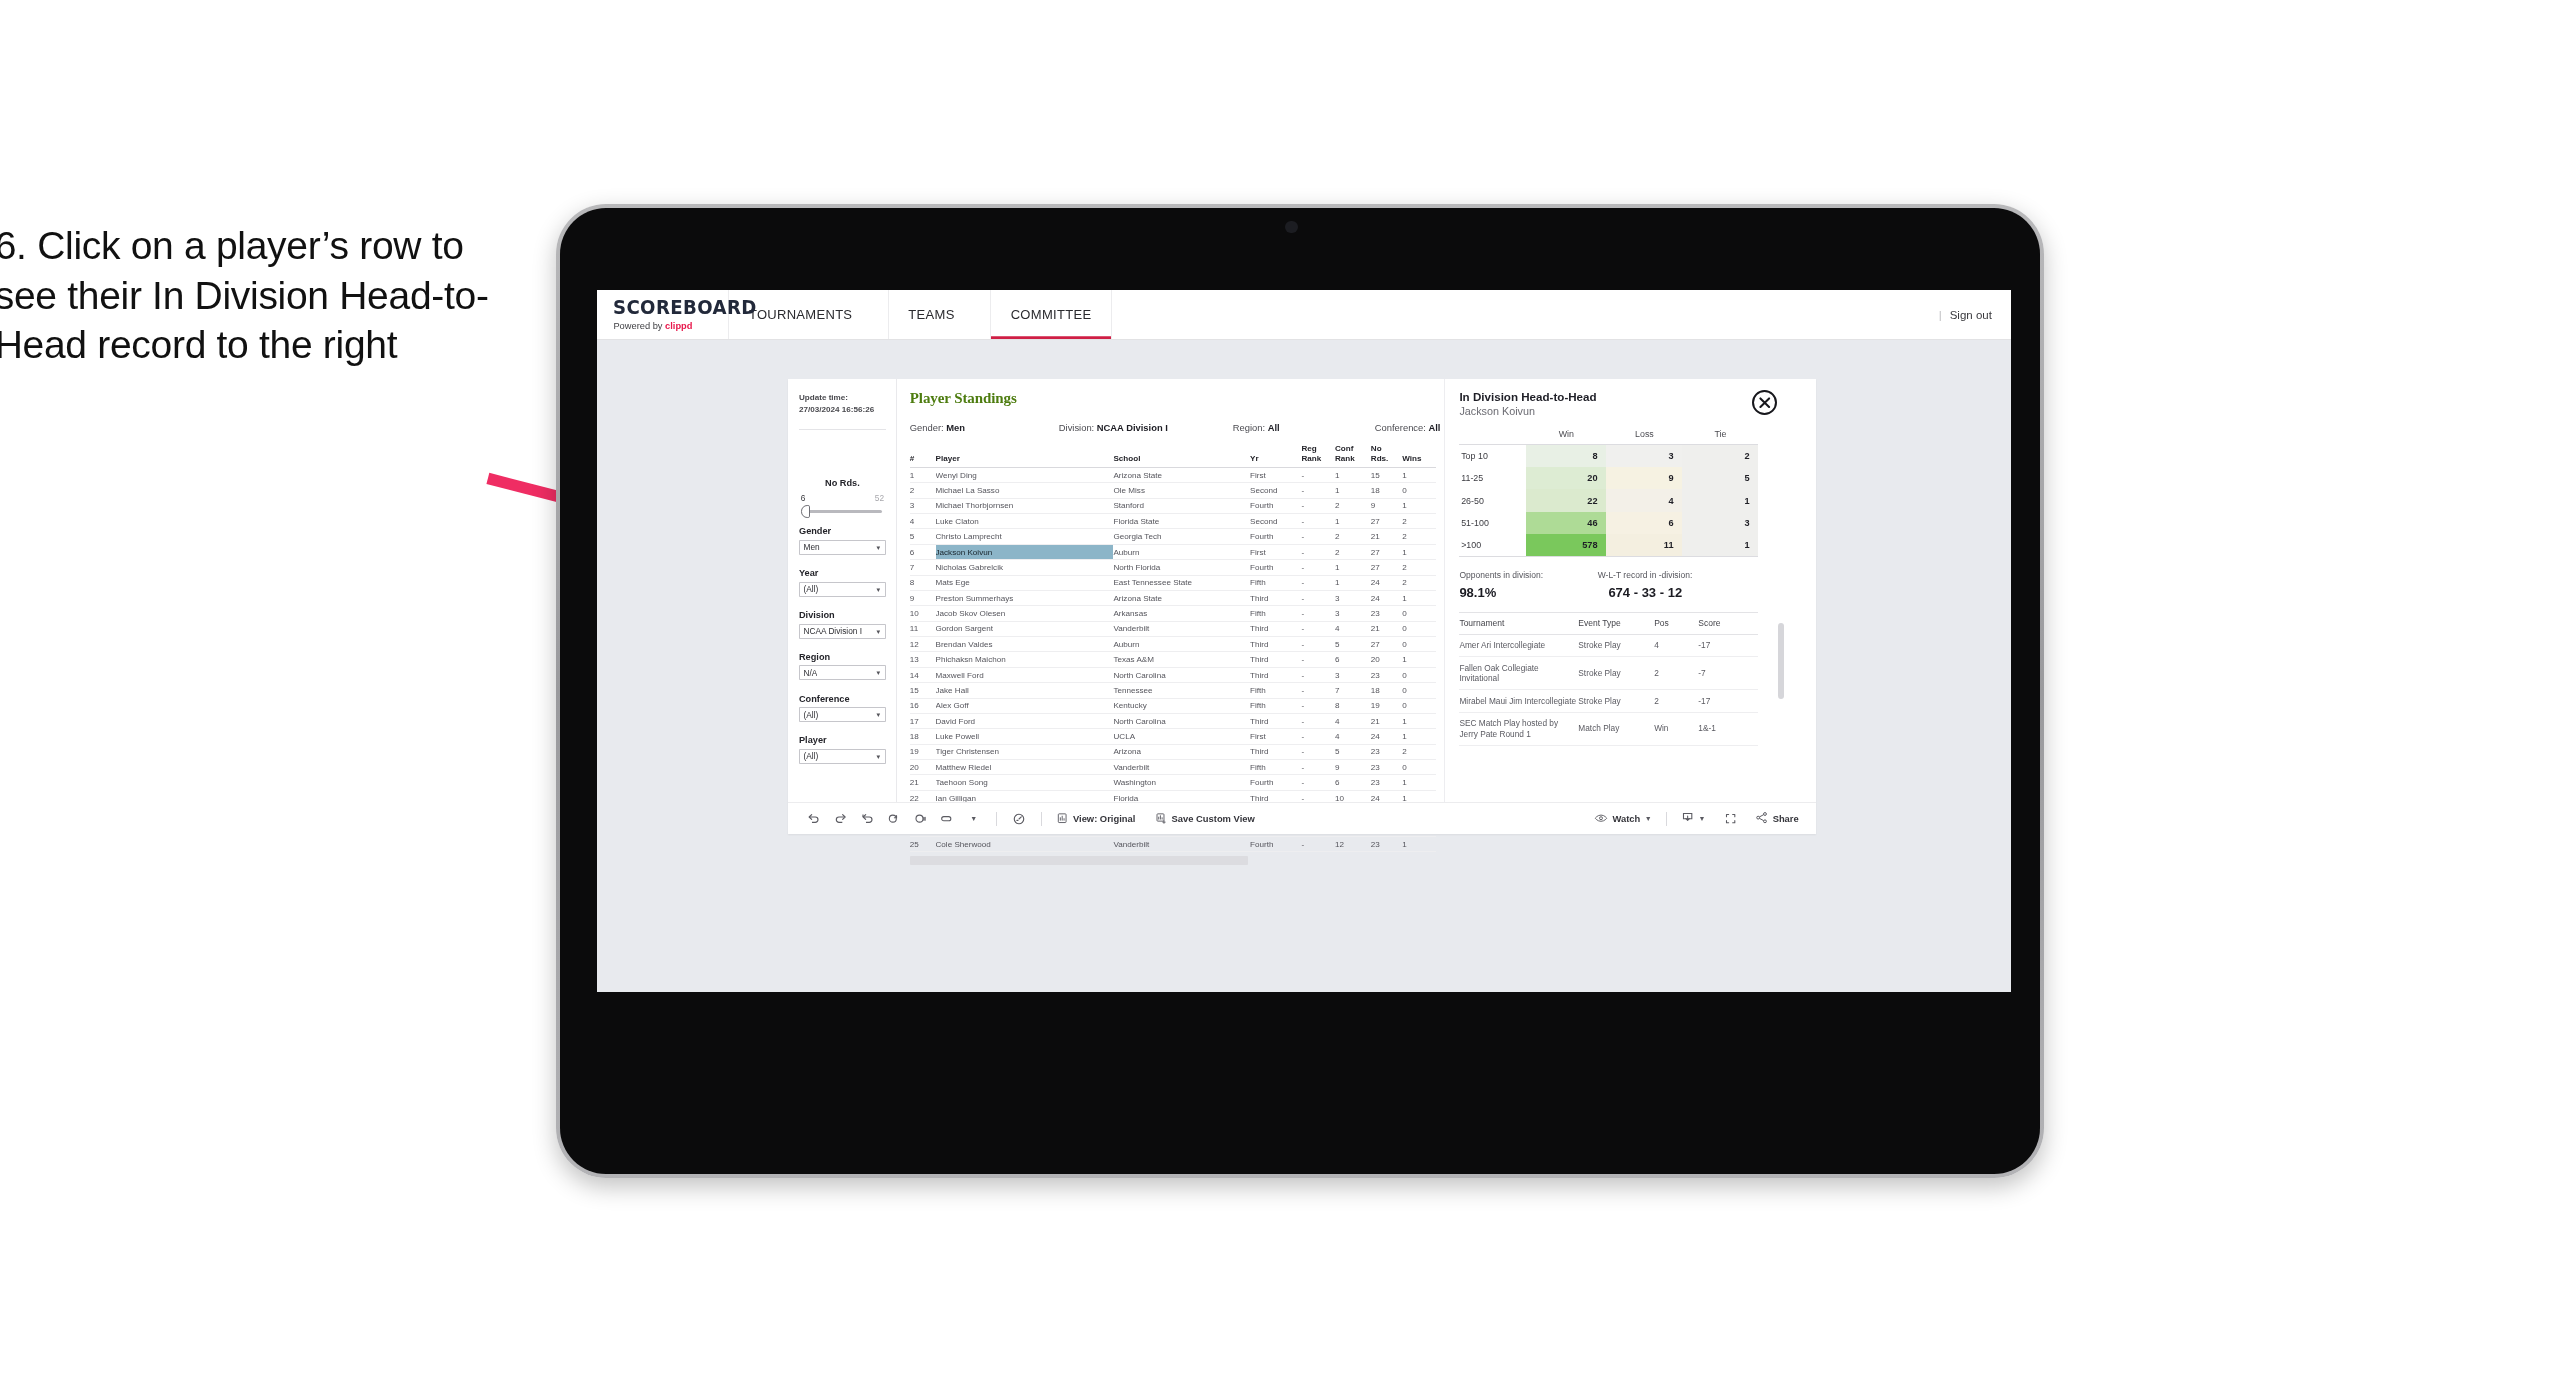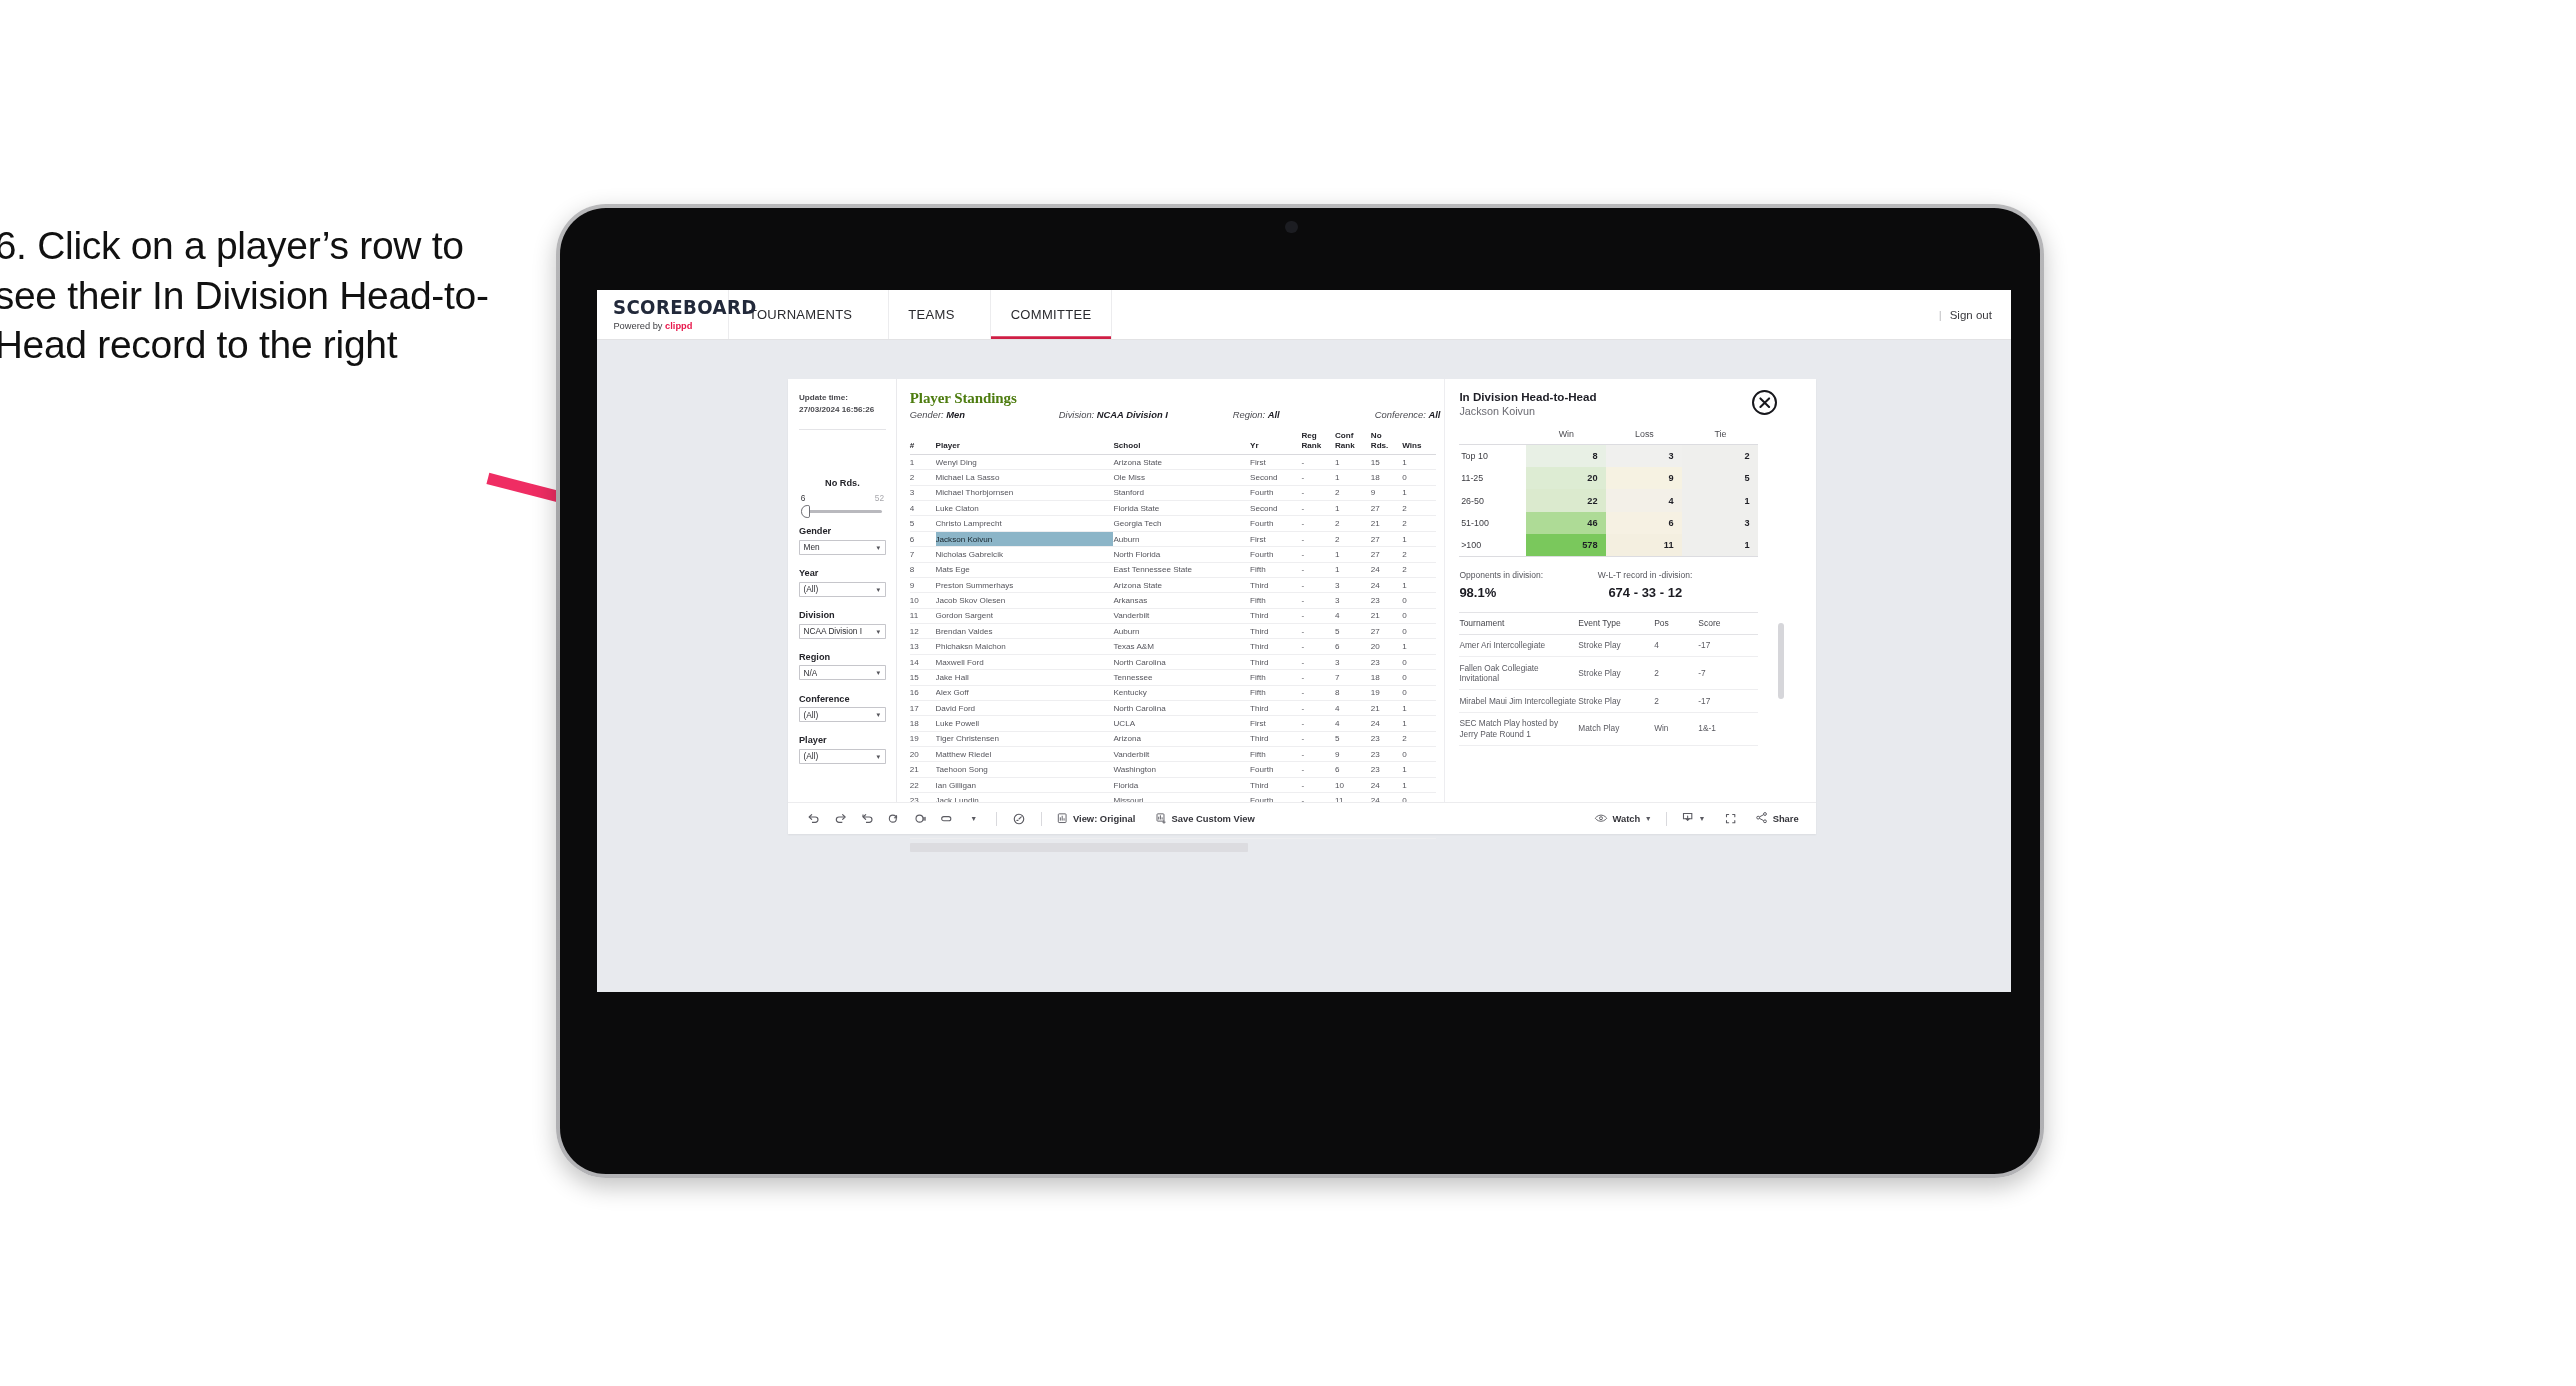--- a/index.html
+++ b/index.html
@@ -114,21 +114,21 @@
     display:flex; align-items:center; padding: 0 3.5px;
     font-size:8.3px; color:#2d2d32;
   }
   .fselect .caret { margin-left:auto; font-size:6.2px; color:#55555b; }
   .fselect .val { overflow:hidden; white-space:nowrap; }
 
   
   .standings { flex: 1; min-width:0; display:flex; }
   .st-left { width: 547px; padding: 10.6px 0 0 12.4px; }
   .st-title { font-size: 15px; font-weight:700; color:#4d7c0f; letter-spacing:-0.1px;font-family:Liberation Serif, serif; }
-  .st-meta { display:flex; margin-top: 2px; font-size:9.4px; color:#4b4b51;font-style:italic; }
+  .st-meta { display:flex; margin-top: 15px; font-size:9.4px; color:#4b4b51; }
   .st-meta .m { white-space:nowrap; }
   .st-meta .m b { color:#1d1d24; font-weight:700; }
   .st-meta .m.m1 { width: 149px; }
   .st-meta .m.m2 { width: 174px; }
   .st-meta .m.m3 { width: 142px; }
 
   table.grid { width: 526px; border-collapse: collapse; margin-top: 9.7px; table-layout: fixed; }
   table.grid th {
     font-size: 8.1px; color:#25252b; font-weight:700; text-align:left;
     padding: 1.8px 0 4.4px 0; border-bottom: 0.9px solid #d9d9dd; vertical-align:bottom;

